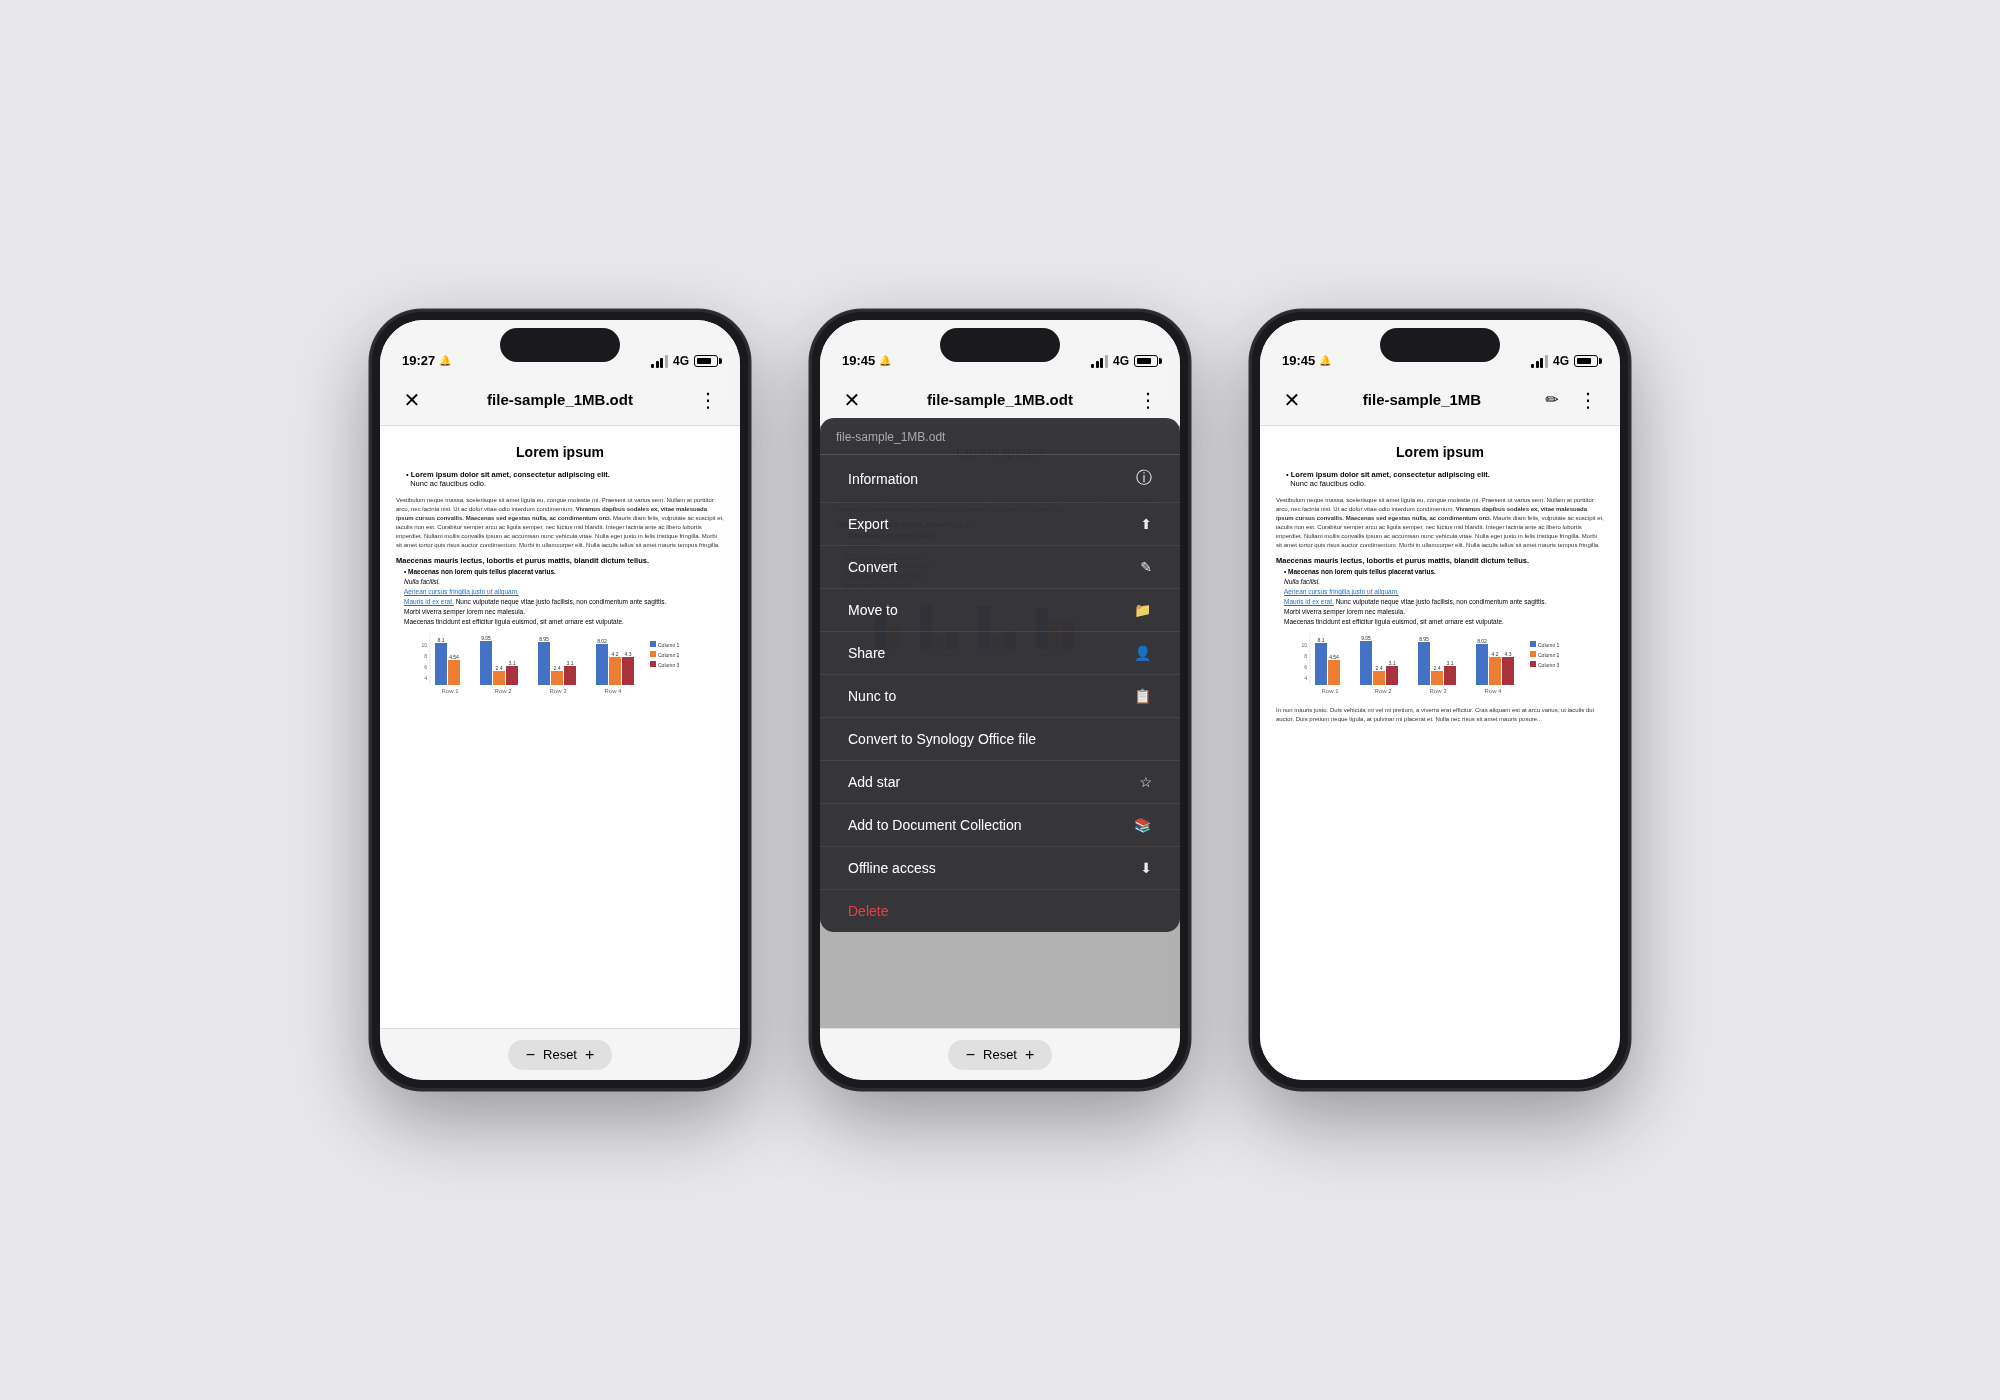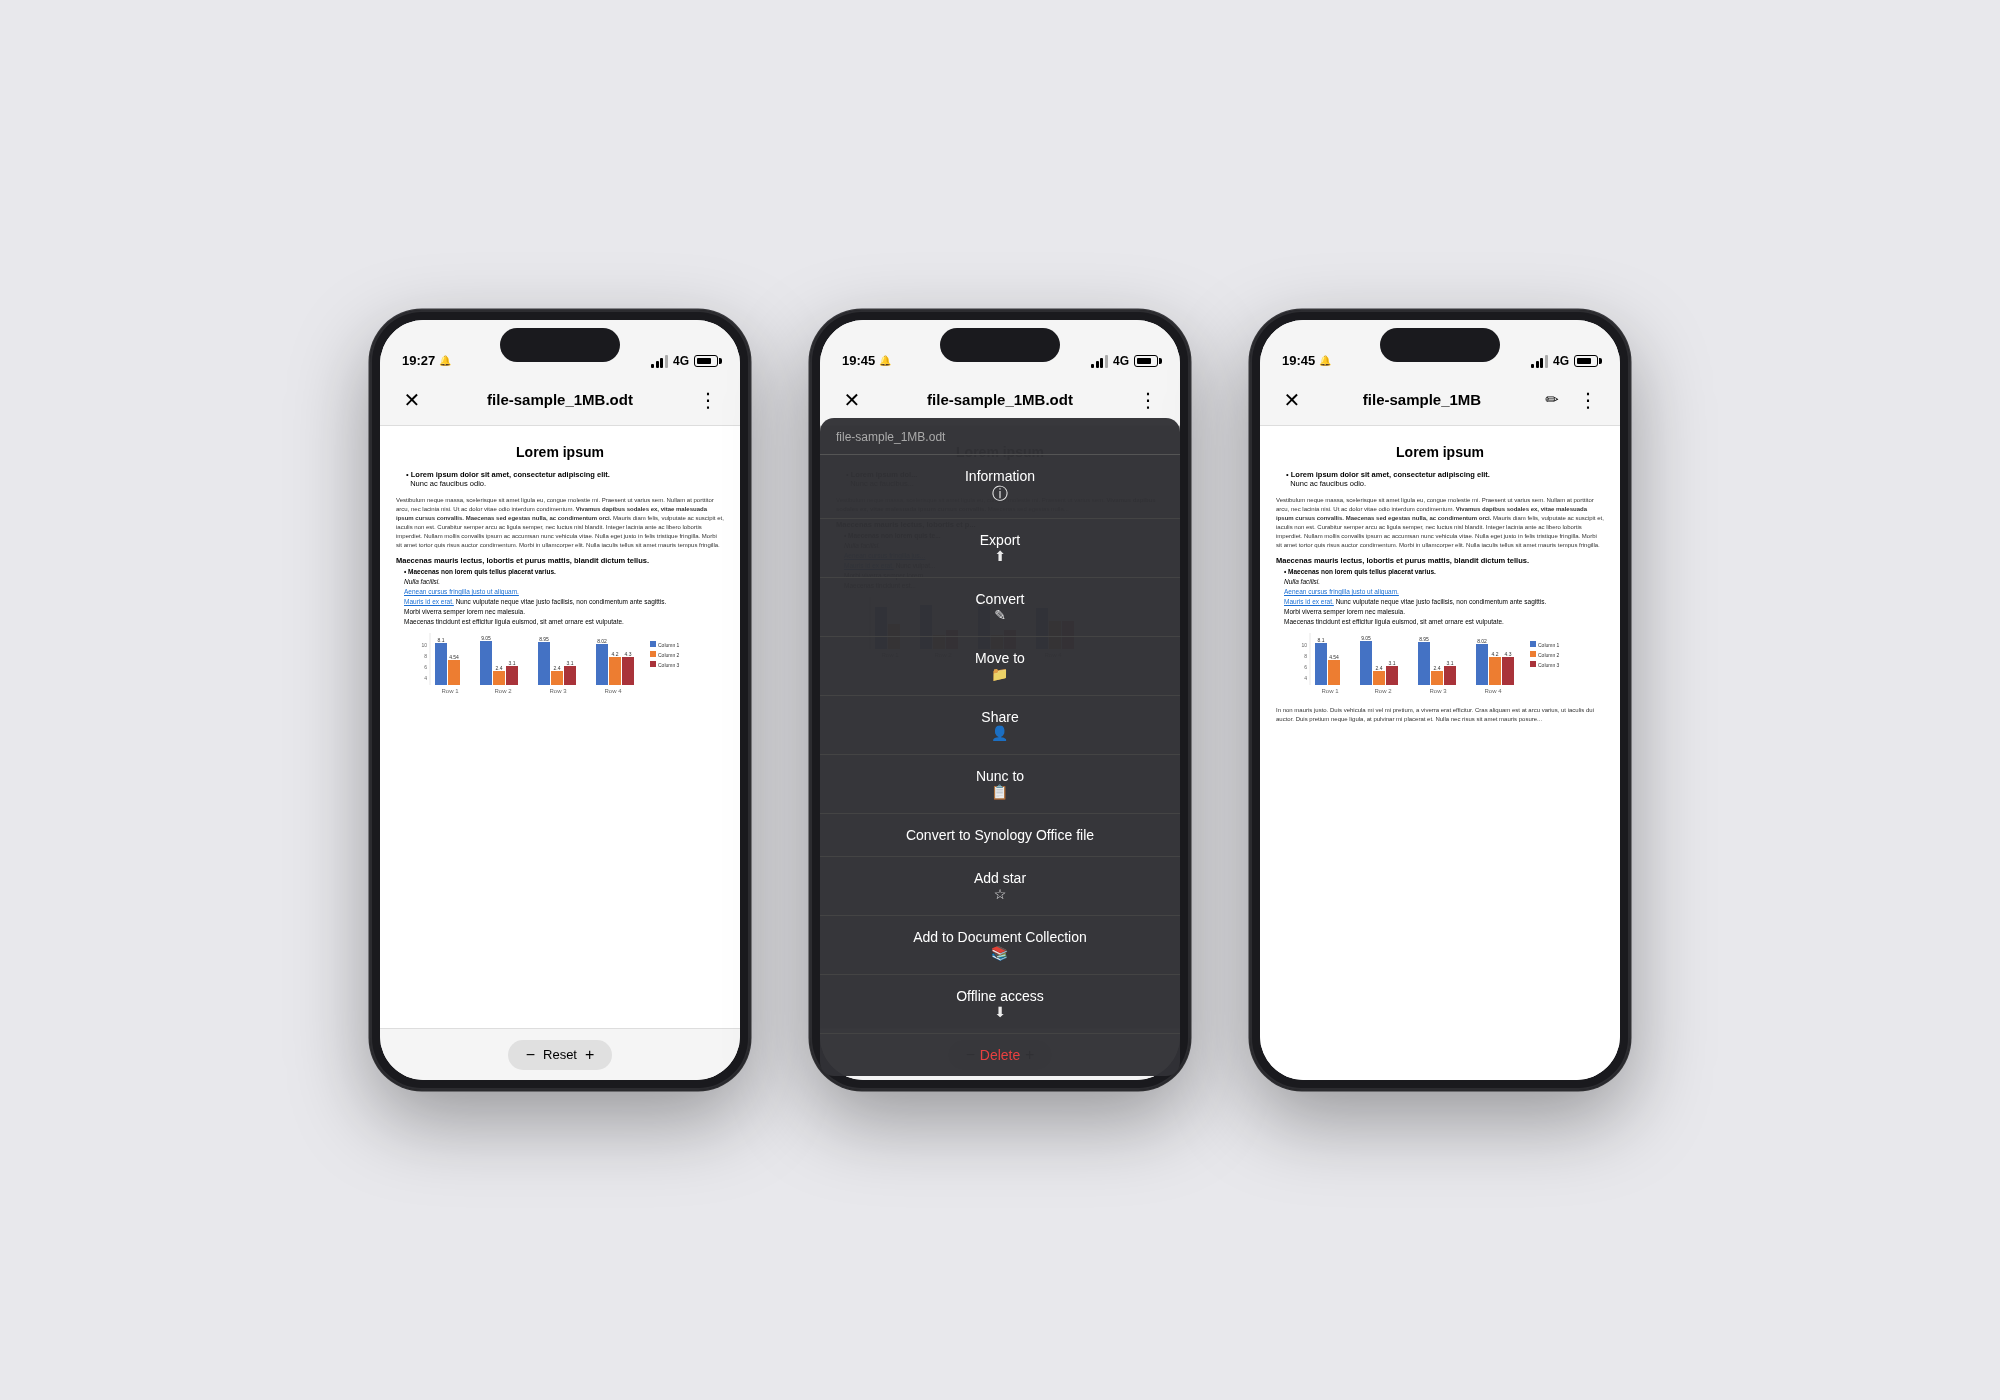--- a/index.html
+++ b/index.html
@@ -171,23 +171,22 @@
       color: #aaa;
       border-bottom: 0.5px solid #555;
     }
     .context-menu-item {
       display: flex;
       align-items: center;
       justify-content: space-between;
       padding: 13px 28px;
       border-bottom: 0.5px solid #444;
       cursor: pointer;
-      flex-direction: column;
-    }
-    .context-menu-item:last-child { border-bottom: none; justify-content: center; }
+    }
+    .context-menu-item:last-child { border-bottom: none; }
     .context-menu-item-label {
       font-size: 14px;
       color: #fff;
       font-weight: 400;
     }
     .context-menu-item-label.red { color: #e84040; }
     .context-menu-icon { color: #fff; font-size: 16px; opacity: 0.9; }
 
     
     .chart-container {

